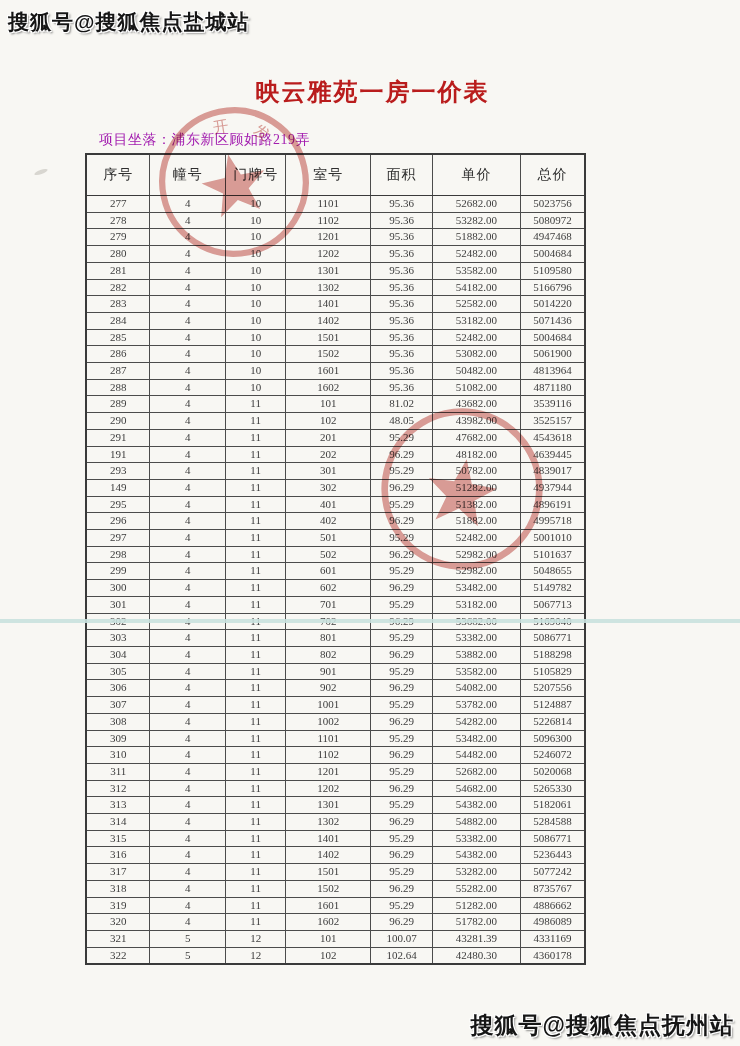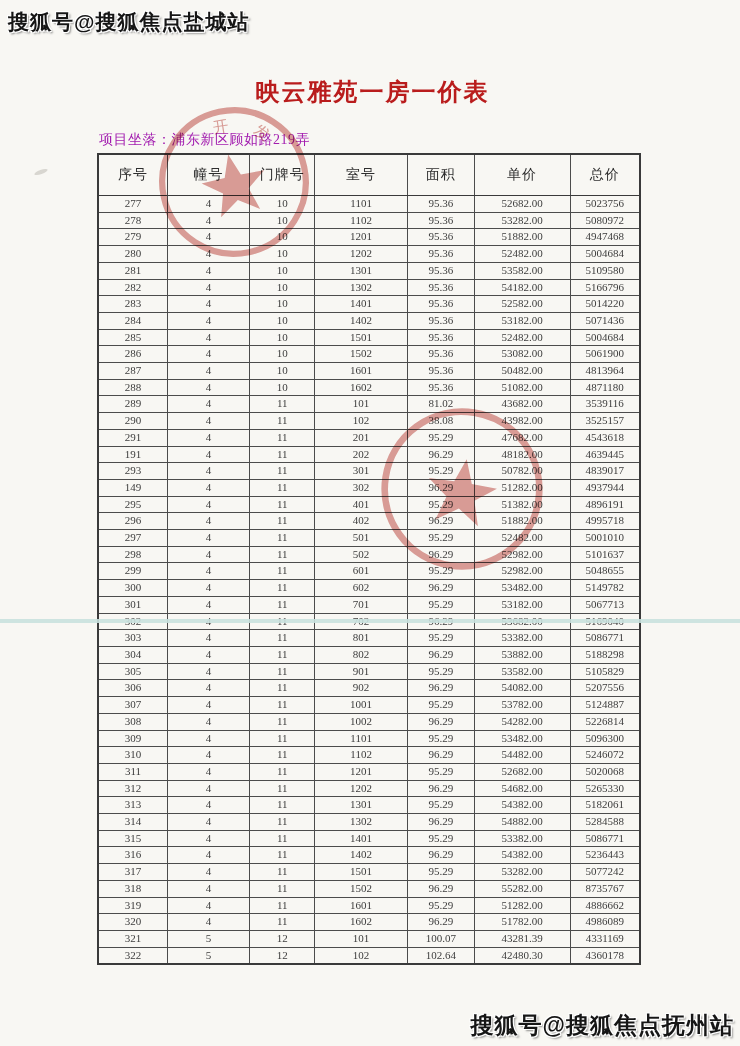--- a/index.html
+++ b/index.html
@@ -24,21 +24,21 @@
     position:absolute; left:97px; top:76px; width:551px;
     text-align:center; font-size:24px; font-weight:700; color:#b91c1c;
     letter-spacing:2px;
   }
   .location-line {
     position:absolute; left:99px; top:131px; font-size:14px; color:#a21caf;
     letter-spacing:0.5px;
   }
   
   table.price-table {
-    position:absolute; left:97px; top:153px; width:544px;
+    position:absolute; left:85px; top:153px; width:501px;
     border-collapse:collapse; table-layout:fixed;
     font-size:11px; color:#3d3d3d;
   }
   table.price-table th, table.price-table td {
     border:1px solid #4c4c4c; text-align:center; padding:0;
     overflow:hidden; white-space:nowrap;
   }
   table.price-table th {
     height:40px; font-size:14px; font-weight:400; color:#2e2e2e;
     border-top:2px solid #3a3a3a; border-bottom:1.5px solid #3a3a3a;
@@ -207,21 +207,21 @@
           <td>101</td>
           <td>81.02</td>
           <td>43682.00</td>
           <td>3539116</td>
         </tr>
         <tr>
           <td>290</td>
           <td>4</td>
           <td>11</td>
           <td>102</td>
-          <td>38.08</td>
+          <td>48.05</td>
           <td>43982.00</td>
           <td>3525157</td>
         </tr>
         <tr>
           <td>291</td>
           <td>4</td>
           <td>11</td>
           <td>201</td>
           <td>95.29</td>
           <td>47682.00</td>

